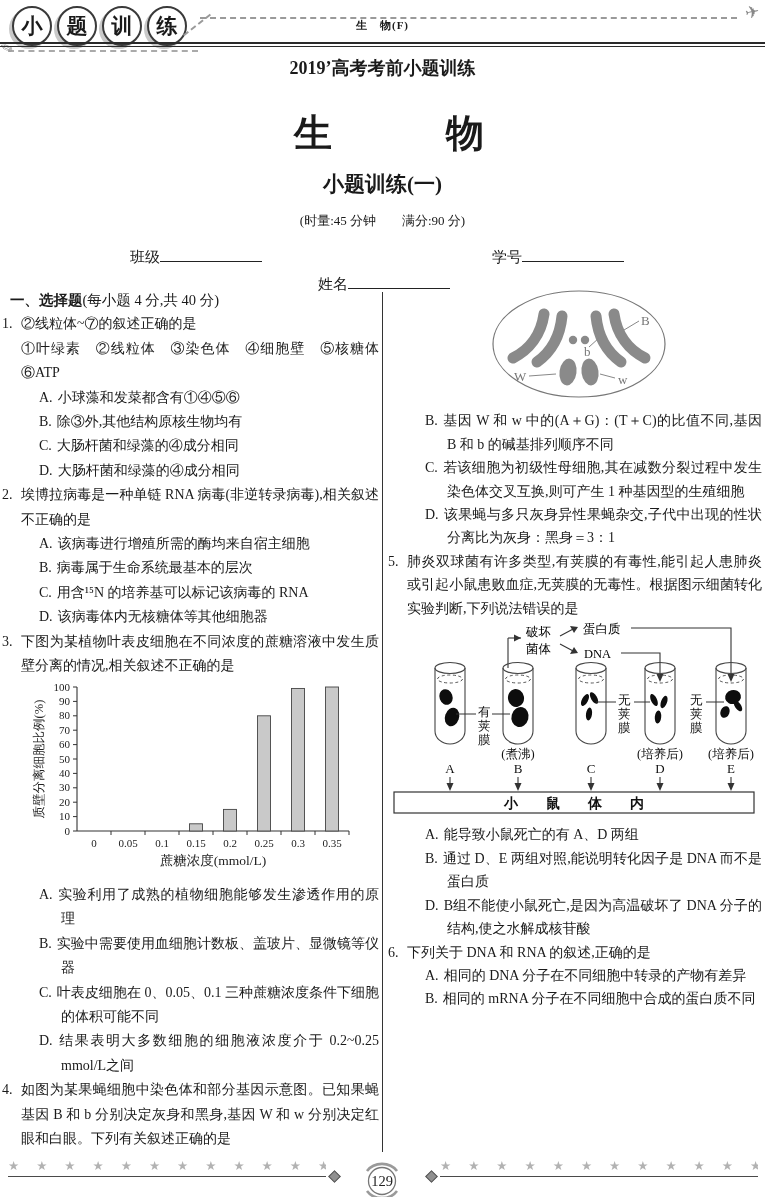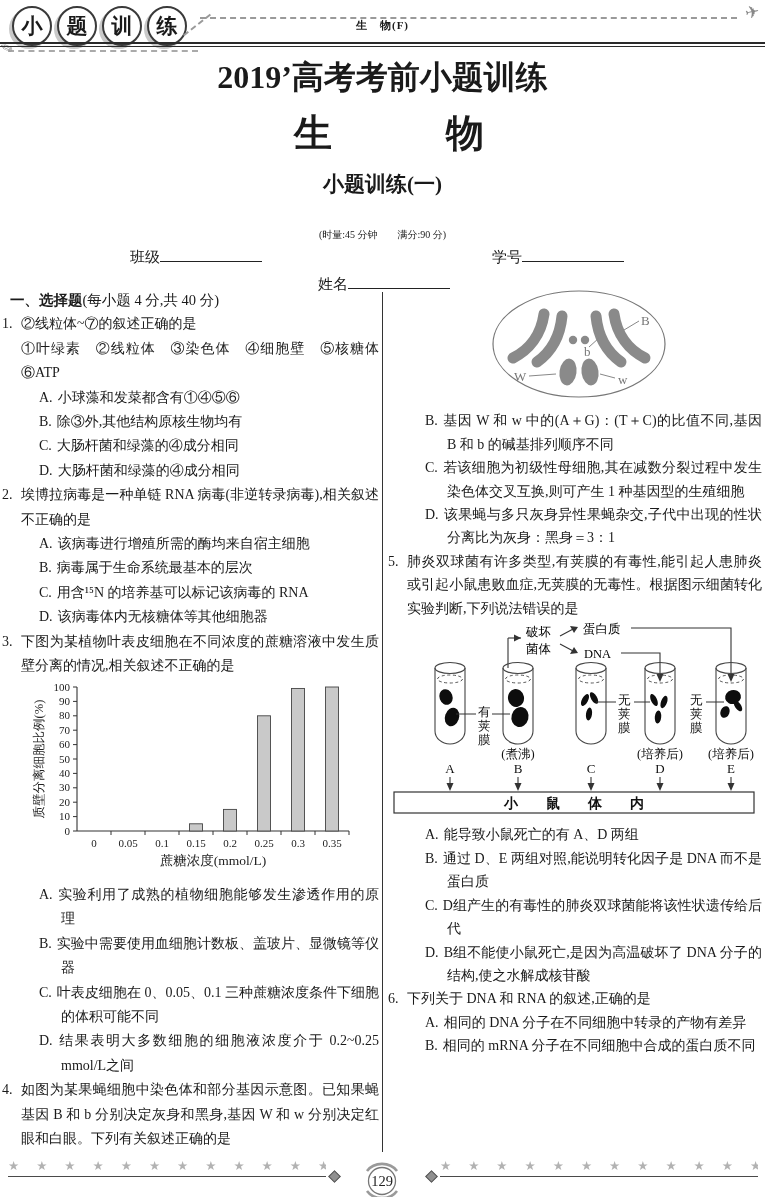--- a/index.html
+++ b/index.html
@@ -20,26 +20,26 @@
                 font-family:"DejaVu Sans",sans-serif; transform:rotate(-12deg); }
   .icon-pencil { position:absolute; left:0px; top:38px; font-size:15px; color:#9a9a9a;
                  font-family:"DejaVu Sans",sans-serif; transform:rotate(160deg); }
   .subject-head { position:absolute; left:0; right:0; top:18px; text-align:center;
                   font-size:11px; font-weight:bold; letter-spacing:1px; }
   .double-rule { position:absolute; left:0; right:0; top:42px; height:5px;
                  border-top:2.5px solid #2a2a2a; border-bottom:1.5px solid #2a2a2a; }
 
   
   .title-main { position:absolute; left:0; right:0; top:56px; text-align:center;
-                font-size:32px; font-weight:bold; }
+                font-size:18px; font-weight:bold; }
   .title-subject { position:absolute; left:13px; right:0; top:108px; text-align:center;
                    font-size:38px; font-weight:bold; }
   .title-set { position:absolute; left:0; right:0; top:170px; text-align:center;
                font-size:21px; font-weight:bold; }
-  .title-meta { position:absolute; left:0; right:0; top:228px; text-align:center; font-size:10px; }
+  .title-meta { position:absolute; left:0; right:0; top:212px; text-align:center; font-size:13px; }
   .field { position:absolute; top:246px; font-size:15px; }
   .field .blank { display:inline-block; width:102px; border-bottom:1px solid #222; height:16px; }
 
   
   .col { position:absolute; top:288px; font-size:14px; text-align:justify; }
   .col-left  { left:2px;  width:377px; line-height:24.4px; }
   .col-right { left:388px; width:374px; line-height:23.4px; }
   .divider { position:absolute; left:382px; top:292px; height:860px; border-left:1px solid #333; }
 
   .sec-head { font-size:14.5px; }
@@ -339,21 +339,20 @@
           <polygon points="343,169 339.5,161 346.5,161"></polygon>
         </g>
         <rect x="6" y="170" width="360" height="21" fill="none" stroke="#333" stroke-width="1.2"></rect>
         <text x="186" y="186" font-size="14" font-weight="bold" fill="#111" text-anchor="middle">小　　鼠　　体　　内</text>
       </svg>
     </div>
 
     <div class="q">
       <div class="opt"><span class="olab">A.</span><span>能导致小鼠死亡的有 A、D 两组</span></div>
       <div class="opt"><span class="olab">B.</span><span>通过 D、E 两组对照,能说明转化因子是 DNA 而不是蛋白质</span></div>
-      <div class="opt"><span class="olab">C.</span><span>D组产生的有毒性的肺炎双球菌能将该性状遗传给后代</span></div>
       <div class="opt"><span class="olab">D.</span><span>B组不能使小鼠死亡,是因为高温破坏了 DNA 分子的结构,使之水解成核苷酸</span></div>
     </div>
 
     <div class="q">
       <span class="qnum">6.</span>
       <div>下列关于 DNA 和 RNA 的叙述,正确的是</div>
       <div class="opt"><span class="olab">A.</span><span>相同的 DNA 分子在不同细胞中转录的产物有差异</span></div>
       <div class="opt"><span class="olab">B.</span><span>相同的 mRNA 分子在不同细胞中合成的蛋白质不同</span></div>
     </div>
   </div>

